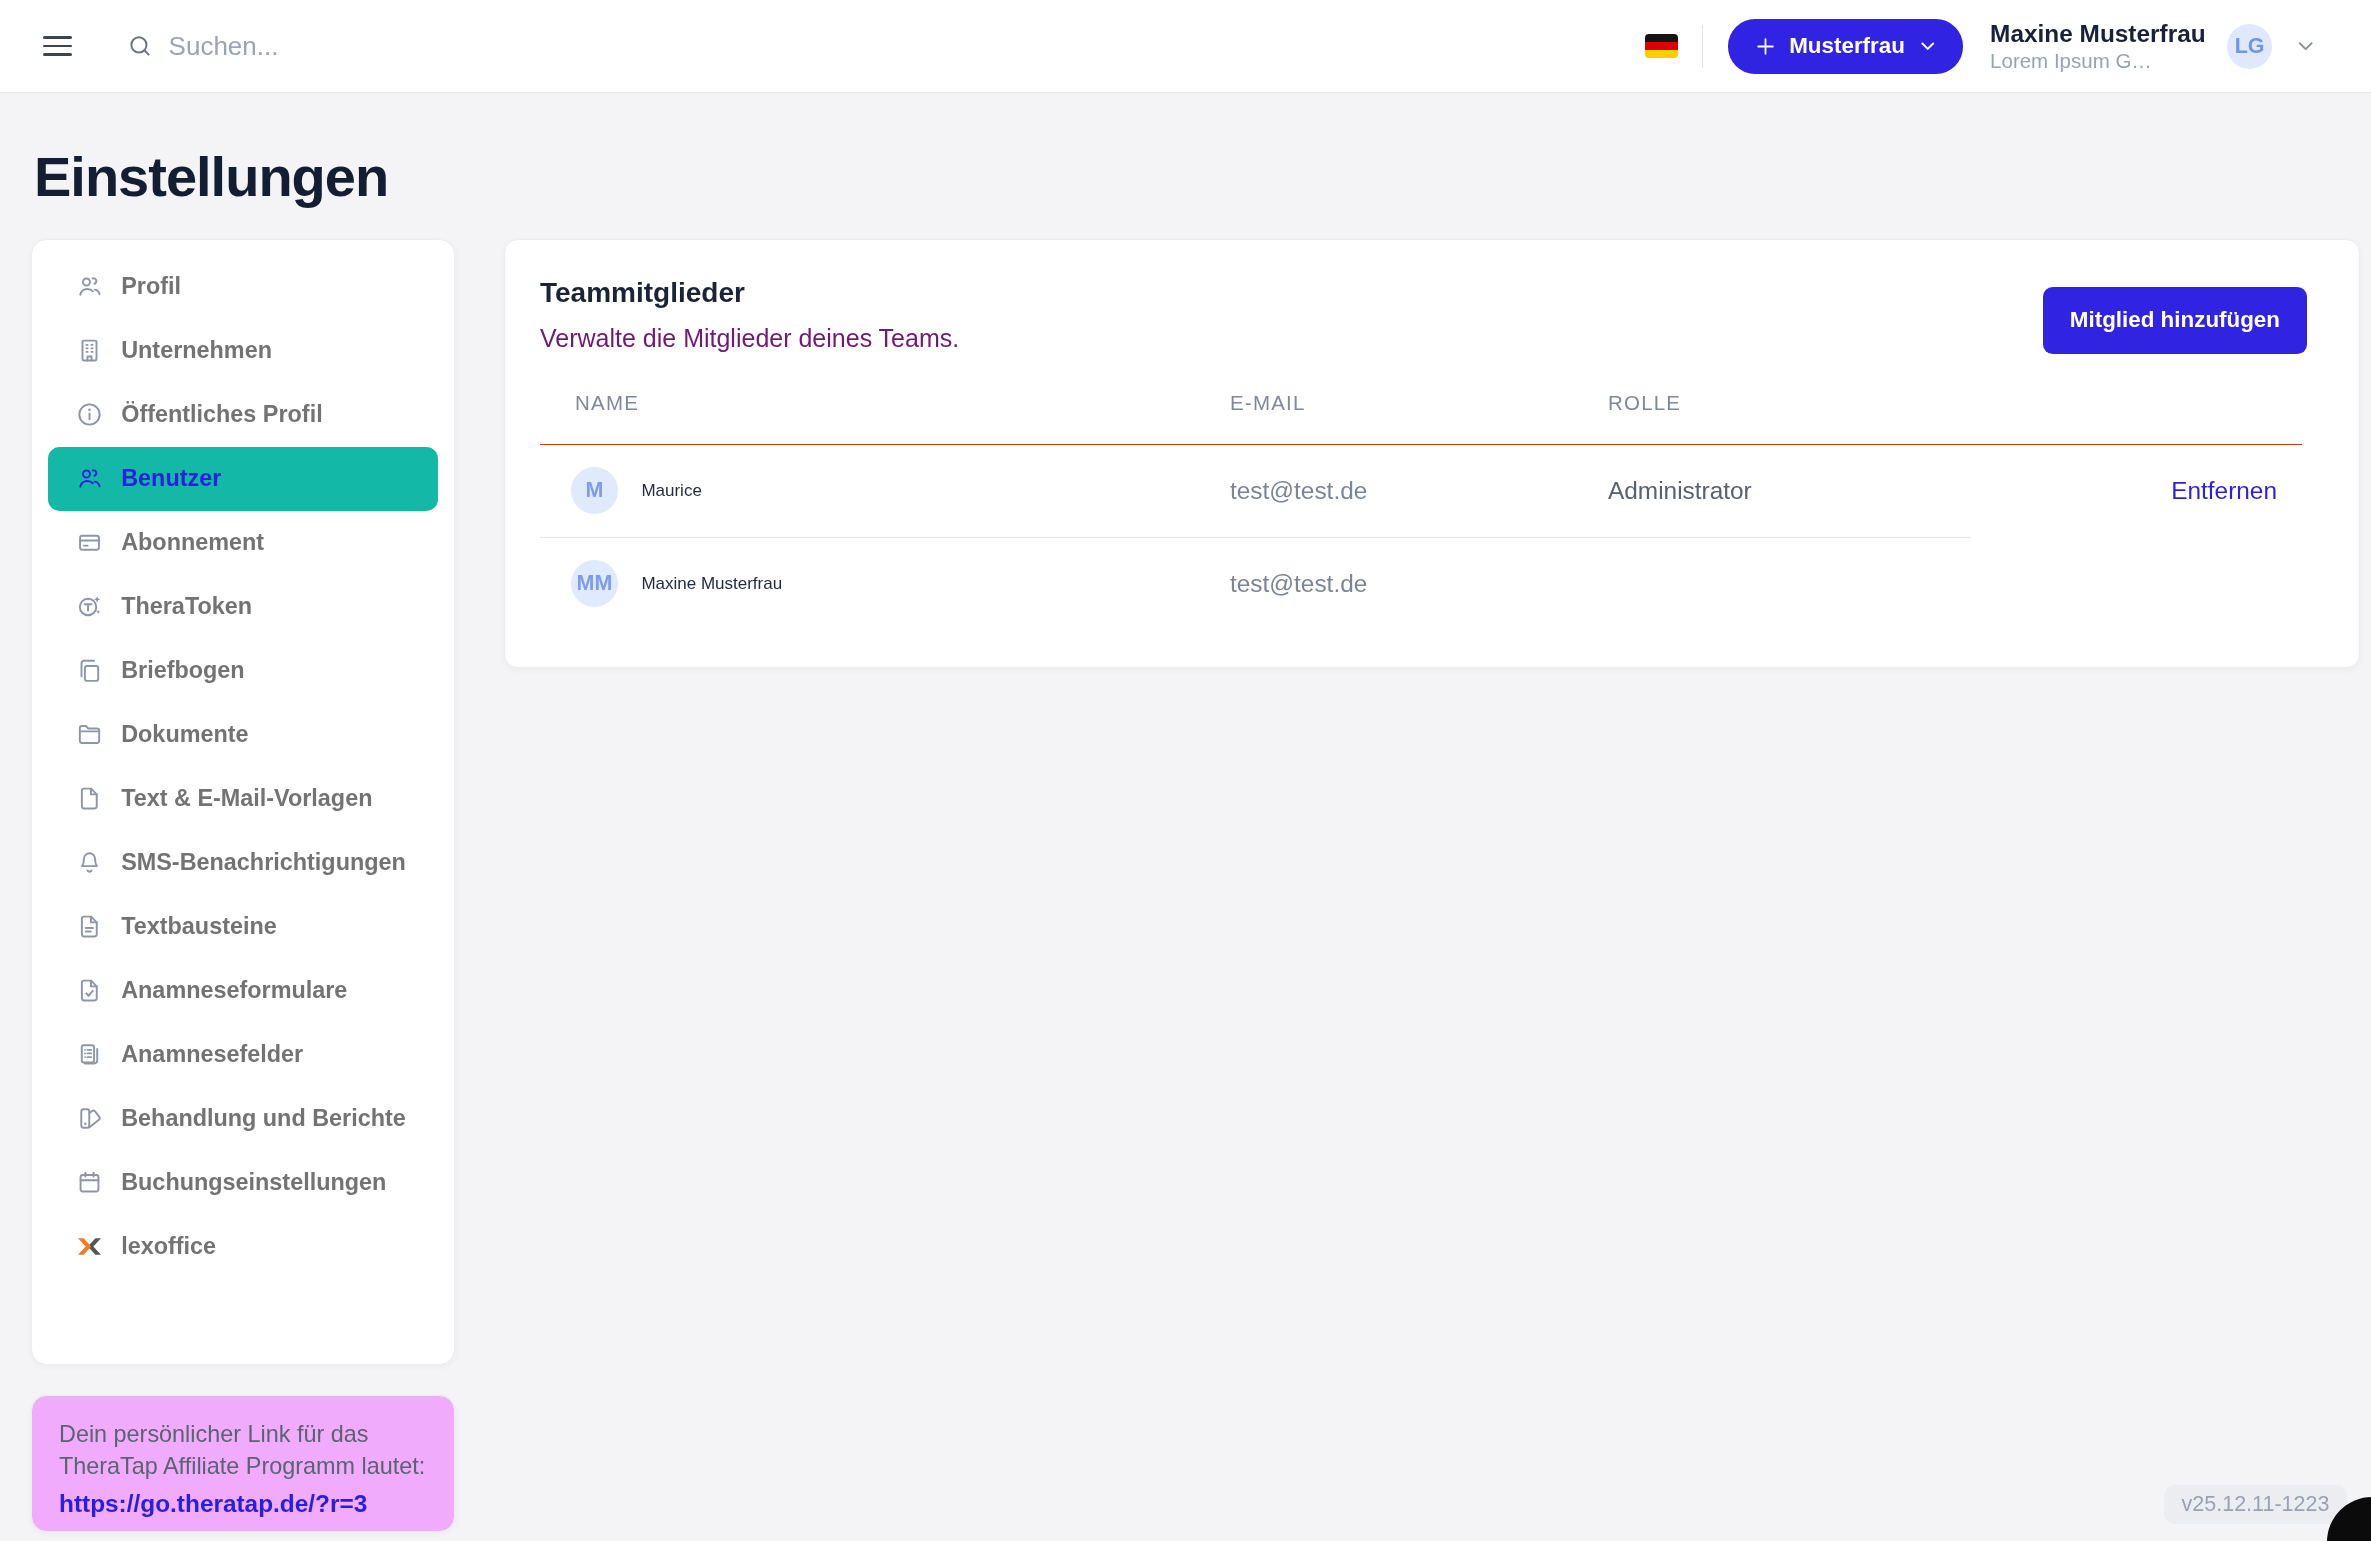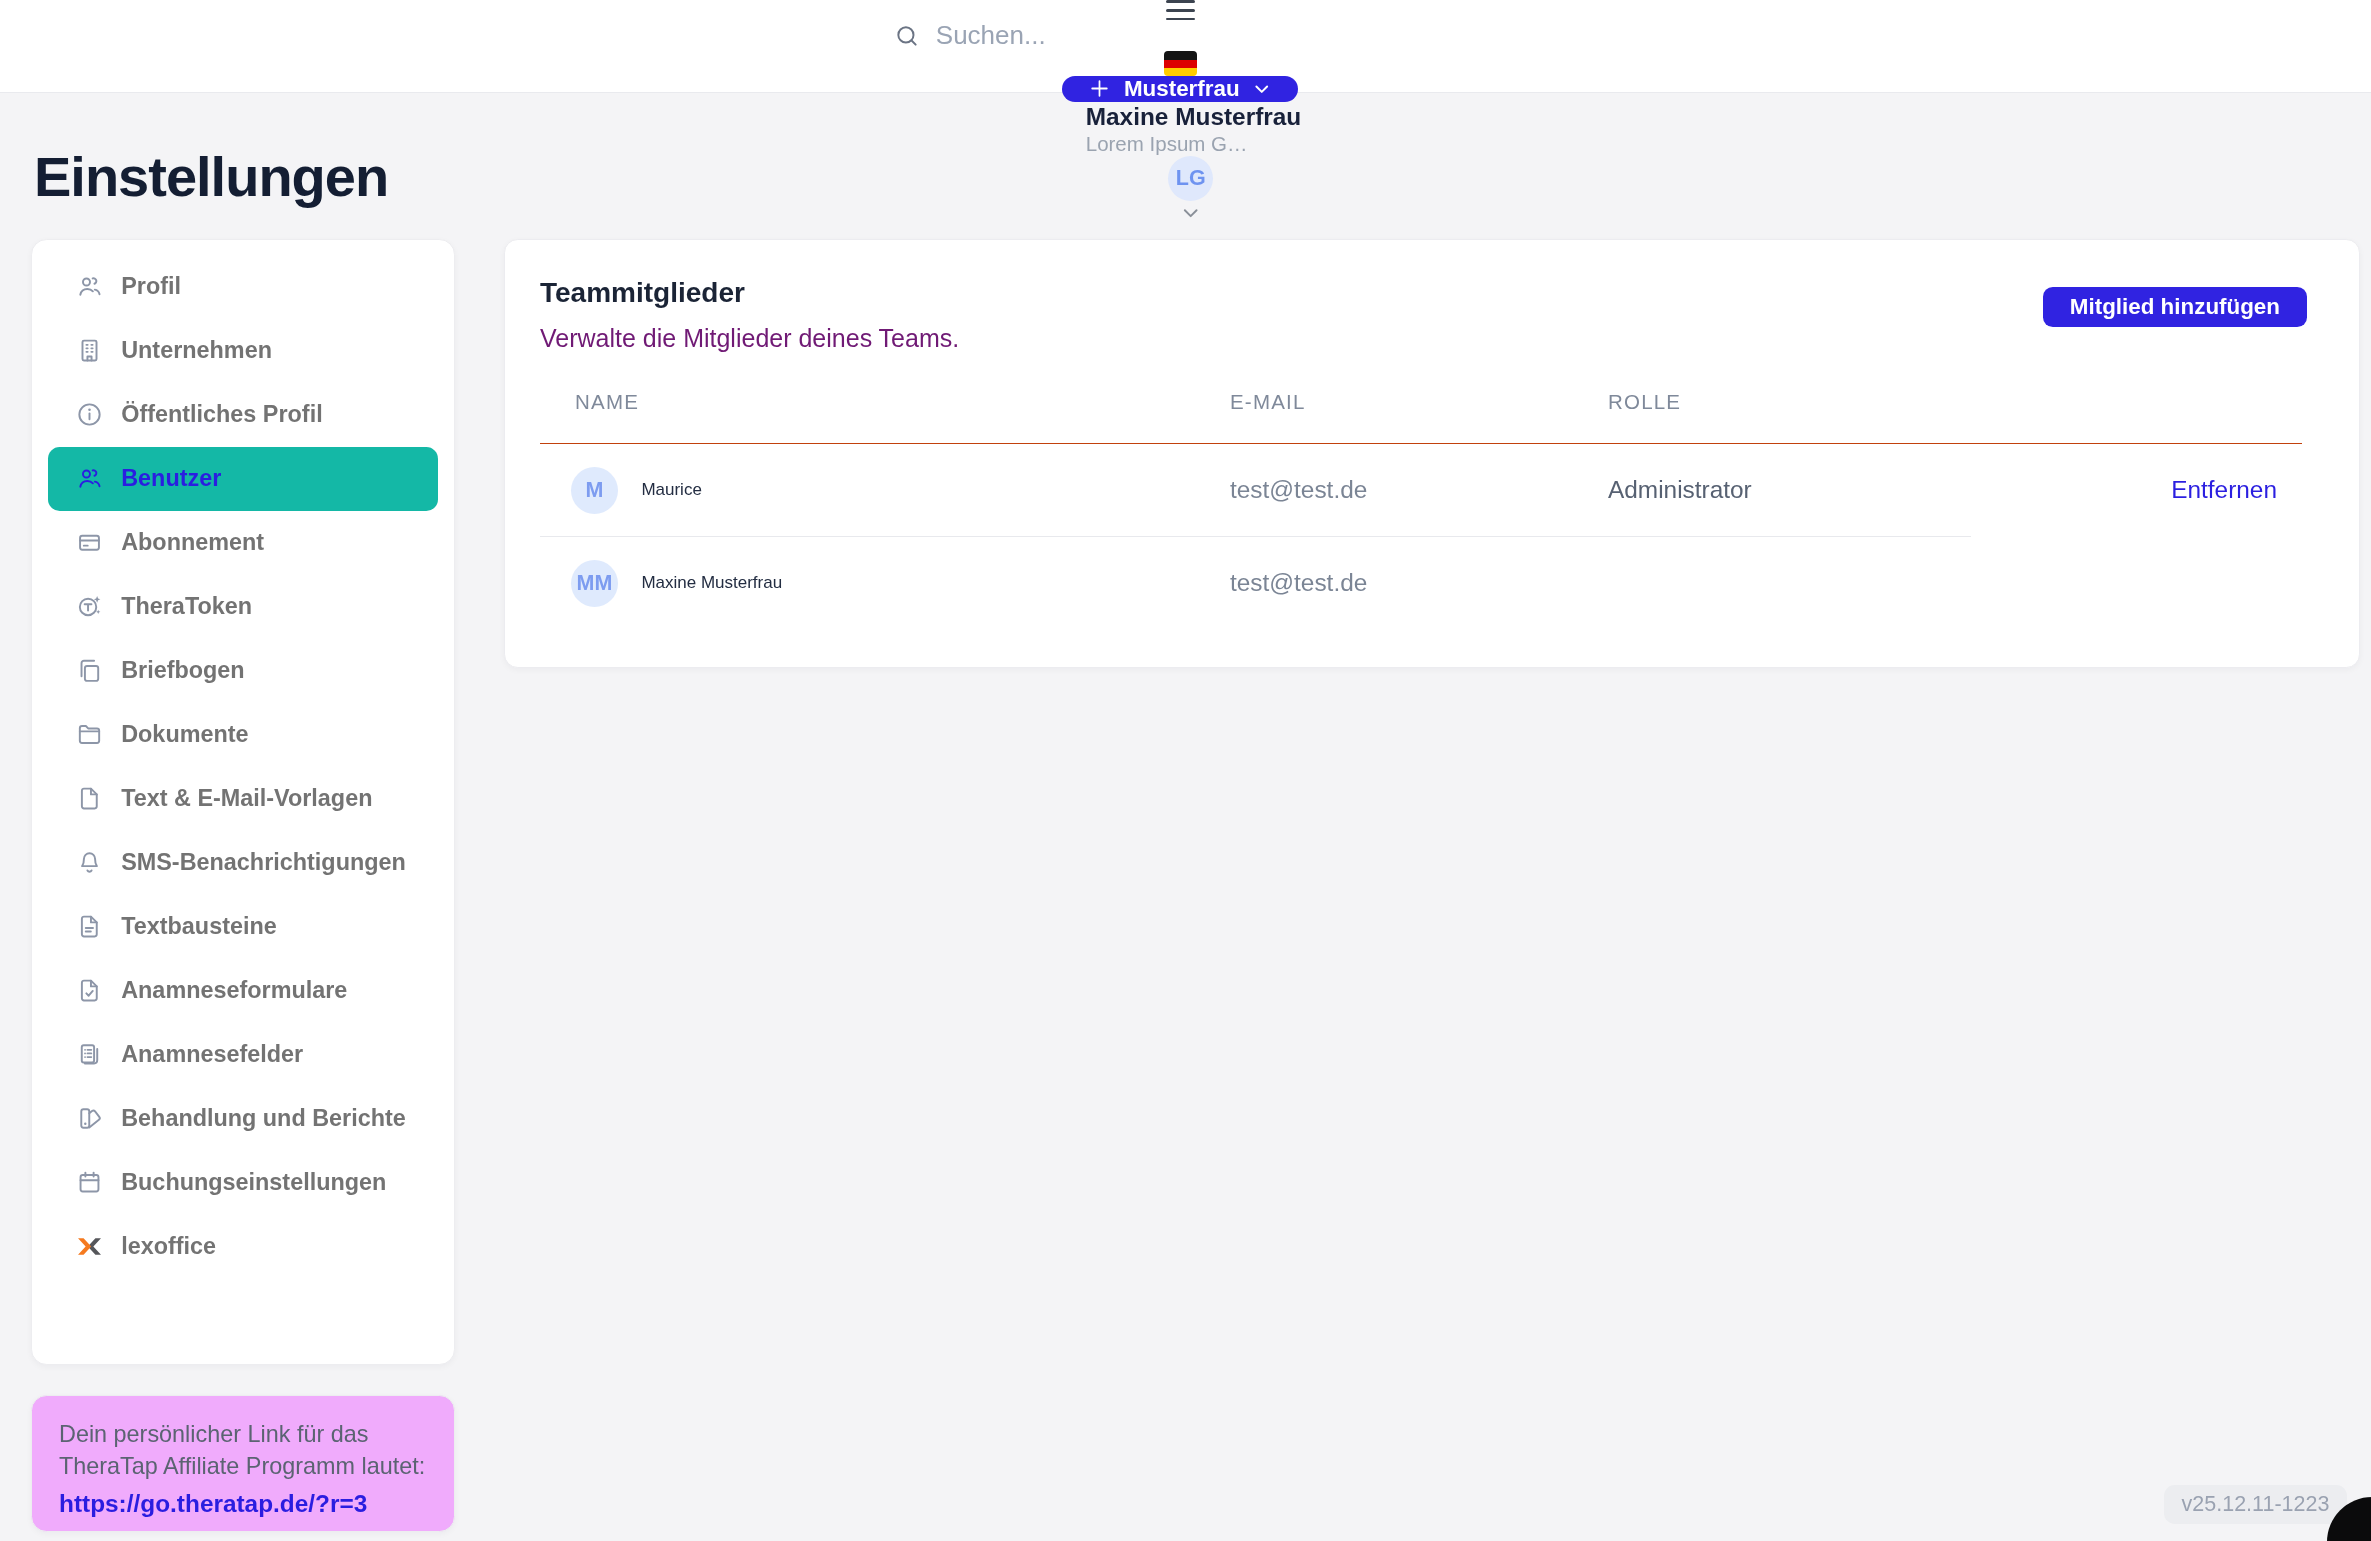--- a/index.html
+++ b/index.html
@@ -7,21 +7,21 @@
   body {
     position:relative; overflow:hidden;
     background:#f4f4f6;
     font-family:"Liberation Sans", sans-serif;
     color:#1c2840;
   }
   
   .topbar {
     position:absolute; top:0; left:0; width:2372px; height:93px;
     background:#ffffff; border-bottom:1px solid #e9eaee;
-    display:flex; align-items:center; padding:0 55px 0 43px;flex-direction:column;
+    display:flex; align-items:center; padding:0 55px 0 43px;
   }
   .hamburger { width:29px; display:flex; flex-direction:column; gap:5.9px; cursor:pointer; }
   .hamburger span { display:block; height:2.9px; background:#3c4450; border-radius:2px; }
   .search-wrap { display:flex; align-items:center; margin-left:55px; flex:1; }
   .search-wrap svg { flex:0 0 auto; }
   .search-input {
     border:none; outline:none; background:transparent;
     font-family:"Liberation Sans", sans-serif;
     font-size:26px; color:#3c4450; margin-left:15.6px; width:585px;
   }
@@ -85,21 +85,21 @@
   
   .main-card {
     position:absolute; left:504px; top:239px; width:1856px; height:429px;
     background:#ffffff; border:1px solid #ececf0; border-radius:13.7px;
     box-shadow:0 2px 5.9px rgba(16,24,40,.04);
   }
   .main-head { display:flex; justify-content:space-between; align-items:flex-start; padding:37px 52px 0 35px; }
   .main-title { font-size:28px; font-weight:bold; color:#1b2436; }
   .main-sub { font-size:25px; color:#701a75; margin-top:15px; }
   .btn-add {
-    height:40px; margin-top:9.8px; border:none; border-radius:9.8px; background:#3023e1;
+    height:67px; margin-top:9.8px; border:none; border-radius:9.8px; background:#3023e1;
     color:#ffffff; font-family:"Liberation Sans", sans-serif;
     font-size:22.4px; font-weight:bold; padding:0 27px; cursor:pointer;
   }
   .table { margin:37px 59px 0 35px; width:1762px; }
   .t-head {
     display:grid; grid-template-columns:690px 378px 449px 1fr;
     padding-bottom:29px; border-bottom:1px solid #c2410c;
   }
   .t-head span { font-size:20.5px; letter-spacing:1.2px; color:#7f899a; }
   .th-name { padding-left:35px; }

